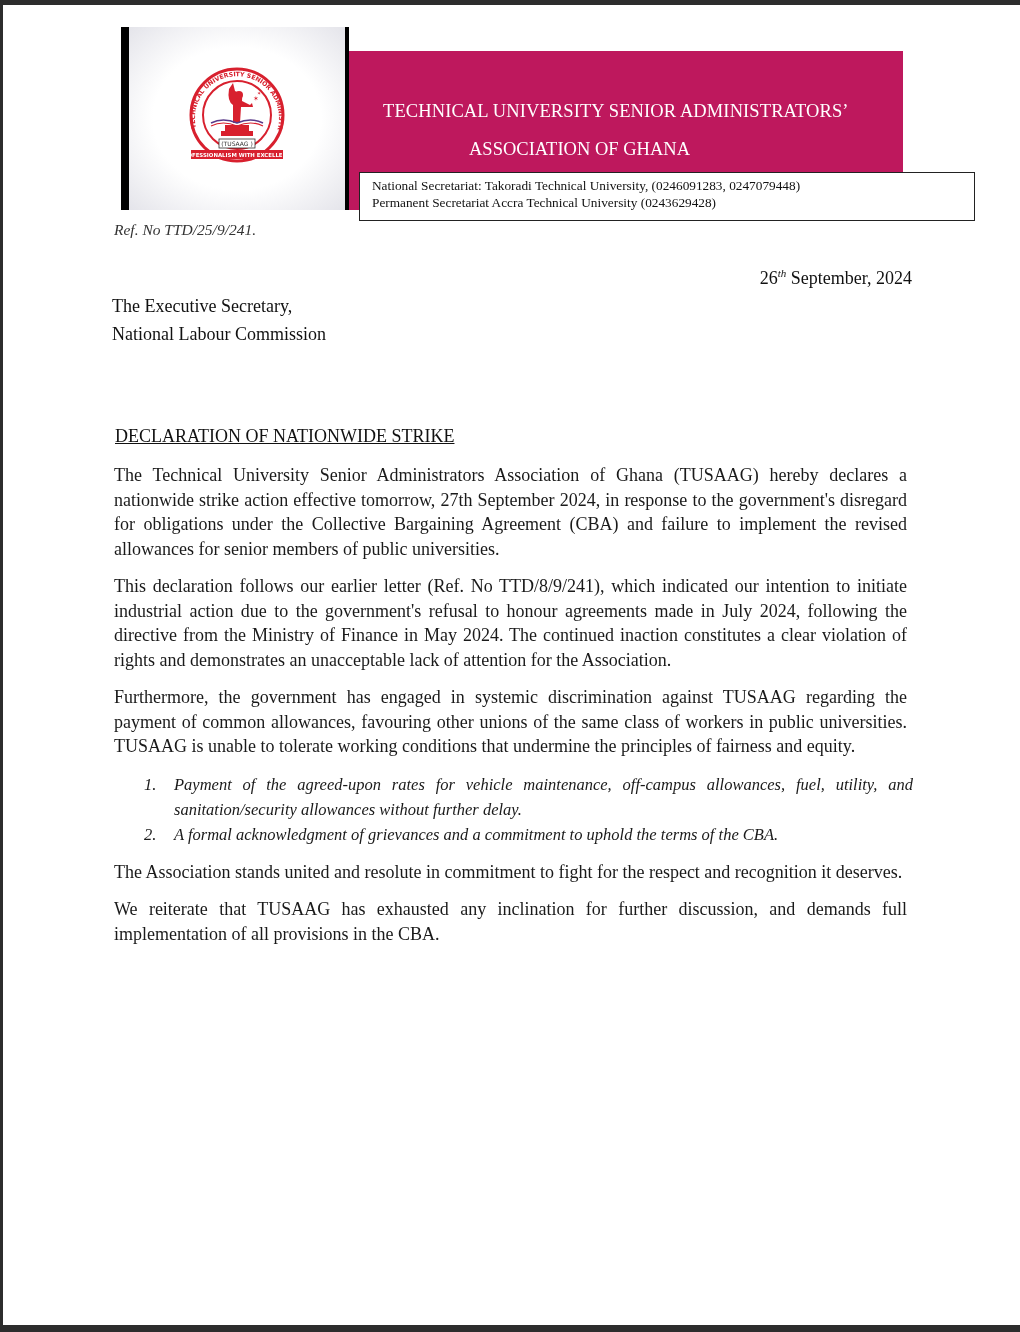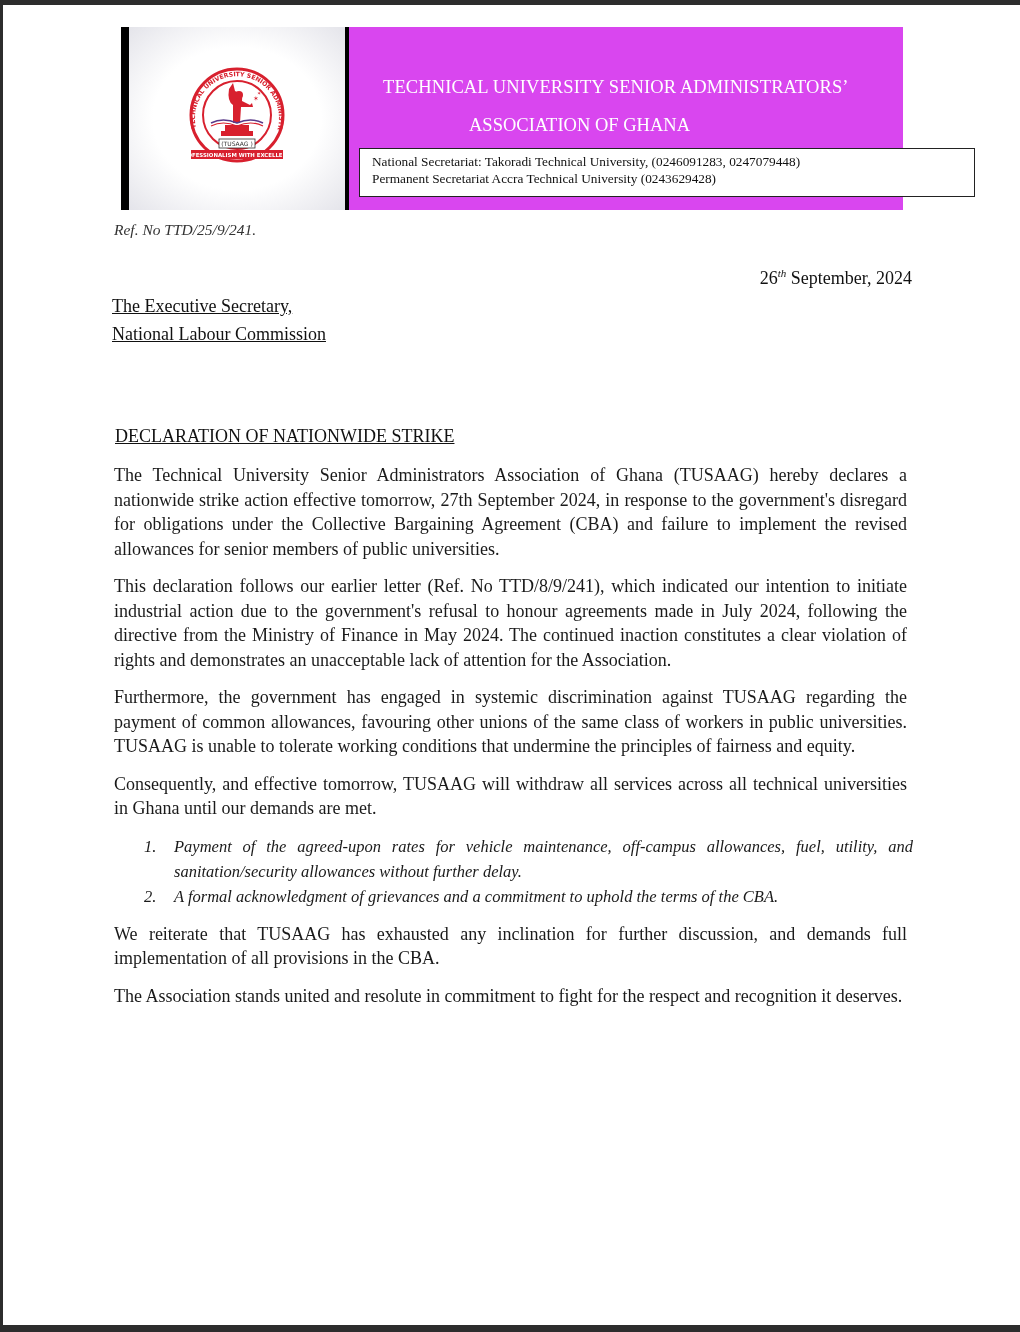--- a/index.html
+++ b/index.html
@@ -19,21 +19,21 @@
     }
     .logo-panel {
       width: 228px; height: 183px; background: #000; position: relative;
     }
     .logo-inner {
       position: absolute; left: 8px; top: 0; width: 216px; height: 183px;
       background: radial-gradient(ellipse at center, #ffffff 55%, #e4e4ea 100%);
       display: flex; align-items: center; justify-content: center;
     }
     .purple-panel {
-      flex: 1; background: #d946ef; position: relative;
+      flex: 1; background: #be185d; position: relative; margin-top: 24px;
     }
     .org-line1 {
       position: absolute; left: 34px; top: 50px; color: #ffffff;
       font-size: 18.5px; letter-spacing: 0.1px; white-space: nowrap;
     }
     .org-line2 {
       position: absolute; left: 120px; top: 88px; color: #ffffff;
       font-size: 18.5px; white-space: nowrap;
     }
     .address-box {
@@ -45,21 +45,21 @@
 
     .ref {
       position: absolute; left: 111px; top: 216px; font-style: italic;
       font-size: 15.5px; color: #333;
     }
     .date {
       position: absolute; right: 108px; top: 262px; font-size: 18px; color: #111;
     }
     .date sup { font-size: 11px; font-style: italic; }
     .recipient {
-      position: absolute; left: 109px; top: 287px; font-size: 18px; line-height: 28px; color: #111; text-decoration: underline;
+      position: absolute; left: 109px; top: 287px; font-size: 18px; line-height: 28px; color: #111;
     }
     .subject {
       position: absolute; left: 112px; top: 421px; font-size: 18px; color: #111; text-decoration: underline;
     }
     .body {
       position: absolute; left: 111px; top: 458px; width: 799px;
       font-size: 18px; line-height: 24.5px; color: #1a1a1a;
     }
     .body p { margin: 0 6px 13px 0; text-align: justify; }
     .list {
@@ -126,28 +126,27 @@
     <div>The Executive Secretary,</div>
     <div>National Labour Commission</div>
   </div>
 
   <div class="subject">DECLARATION OF NATIONWIDE STRIKE</div>
 
   <div class="body">
     <p>The Technical University Senior Administrators Association of Ghana (TUSAAG) hereby declares a nationwide strike action effective tomorrow, 27th September 2024, in response to the government's disregard for obligations under the Collective Bargaining Agreement (CBA) and failure to implement the revised allowances for senior members of public universities.</p>
     <p>This declaration follows our earlier letter (Ref. No TTD/8/9/241), which indicated our intention to initiate industrial action due to the government's refusal to honour agreements made in July 2024, following the directive from the Ministry of Finance in May 2024. The continued inaction constitutes a clear violation of rights and demonstrates an unacceptable lack of attention for the Association.</p>
     <p>Furthermore, the government has engaged in systemic discrimination against TUSAAG regarding the payment of common allowances, favouring other unions of the same class of workers in public universities. TUSAAG is unable to tolerate working conditions that undermine the principles of fairness and equity.</p>
-    <p>Consequently, and effective tomorrow, TUSAAG will withdraw all services across all technical universities in Ghana until our demands are met.</p>
     <ol class="list">
       <li>
         <span class="num">1.</span>
         <span class="txt">Payment of the agreed-upon rates for vehicle maintenance, off-campus allowances, fuel, utility, and sanitation/security allowances without further delay.</span>
       </li>
       <li>
         <span class="num">2.</span>
         <span class="txt">A formal acknowledgment of grievances and a commitment to uphold the terms of the CBA.</span>
       </li>
     </ol>
+    <p>The Association stands united and resolute in commitment to fight for the respect and recognition it deserves.</p>
     <p>We reiterate that TUSAAG has exhausted any inclination for further discussion, and demands full implementation of all provisions in the CBA.</p>
-    <p>The Association stands united and resolute in commitment to fight for the respect and recognition it deserves.</p>
   </div>
 
 </div>
 
 </body></html>

